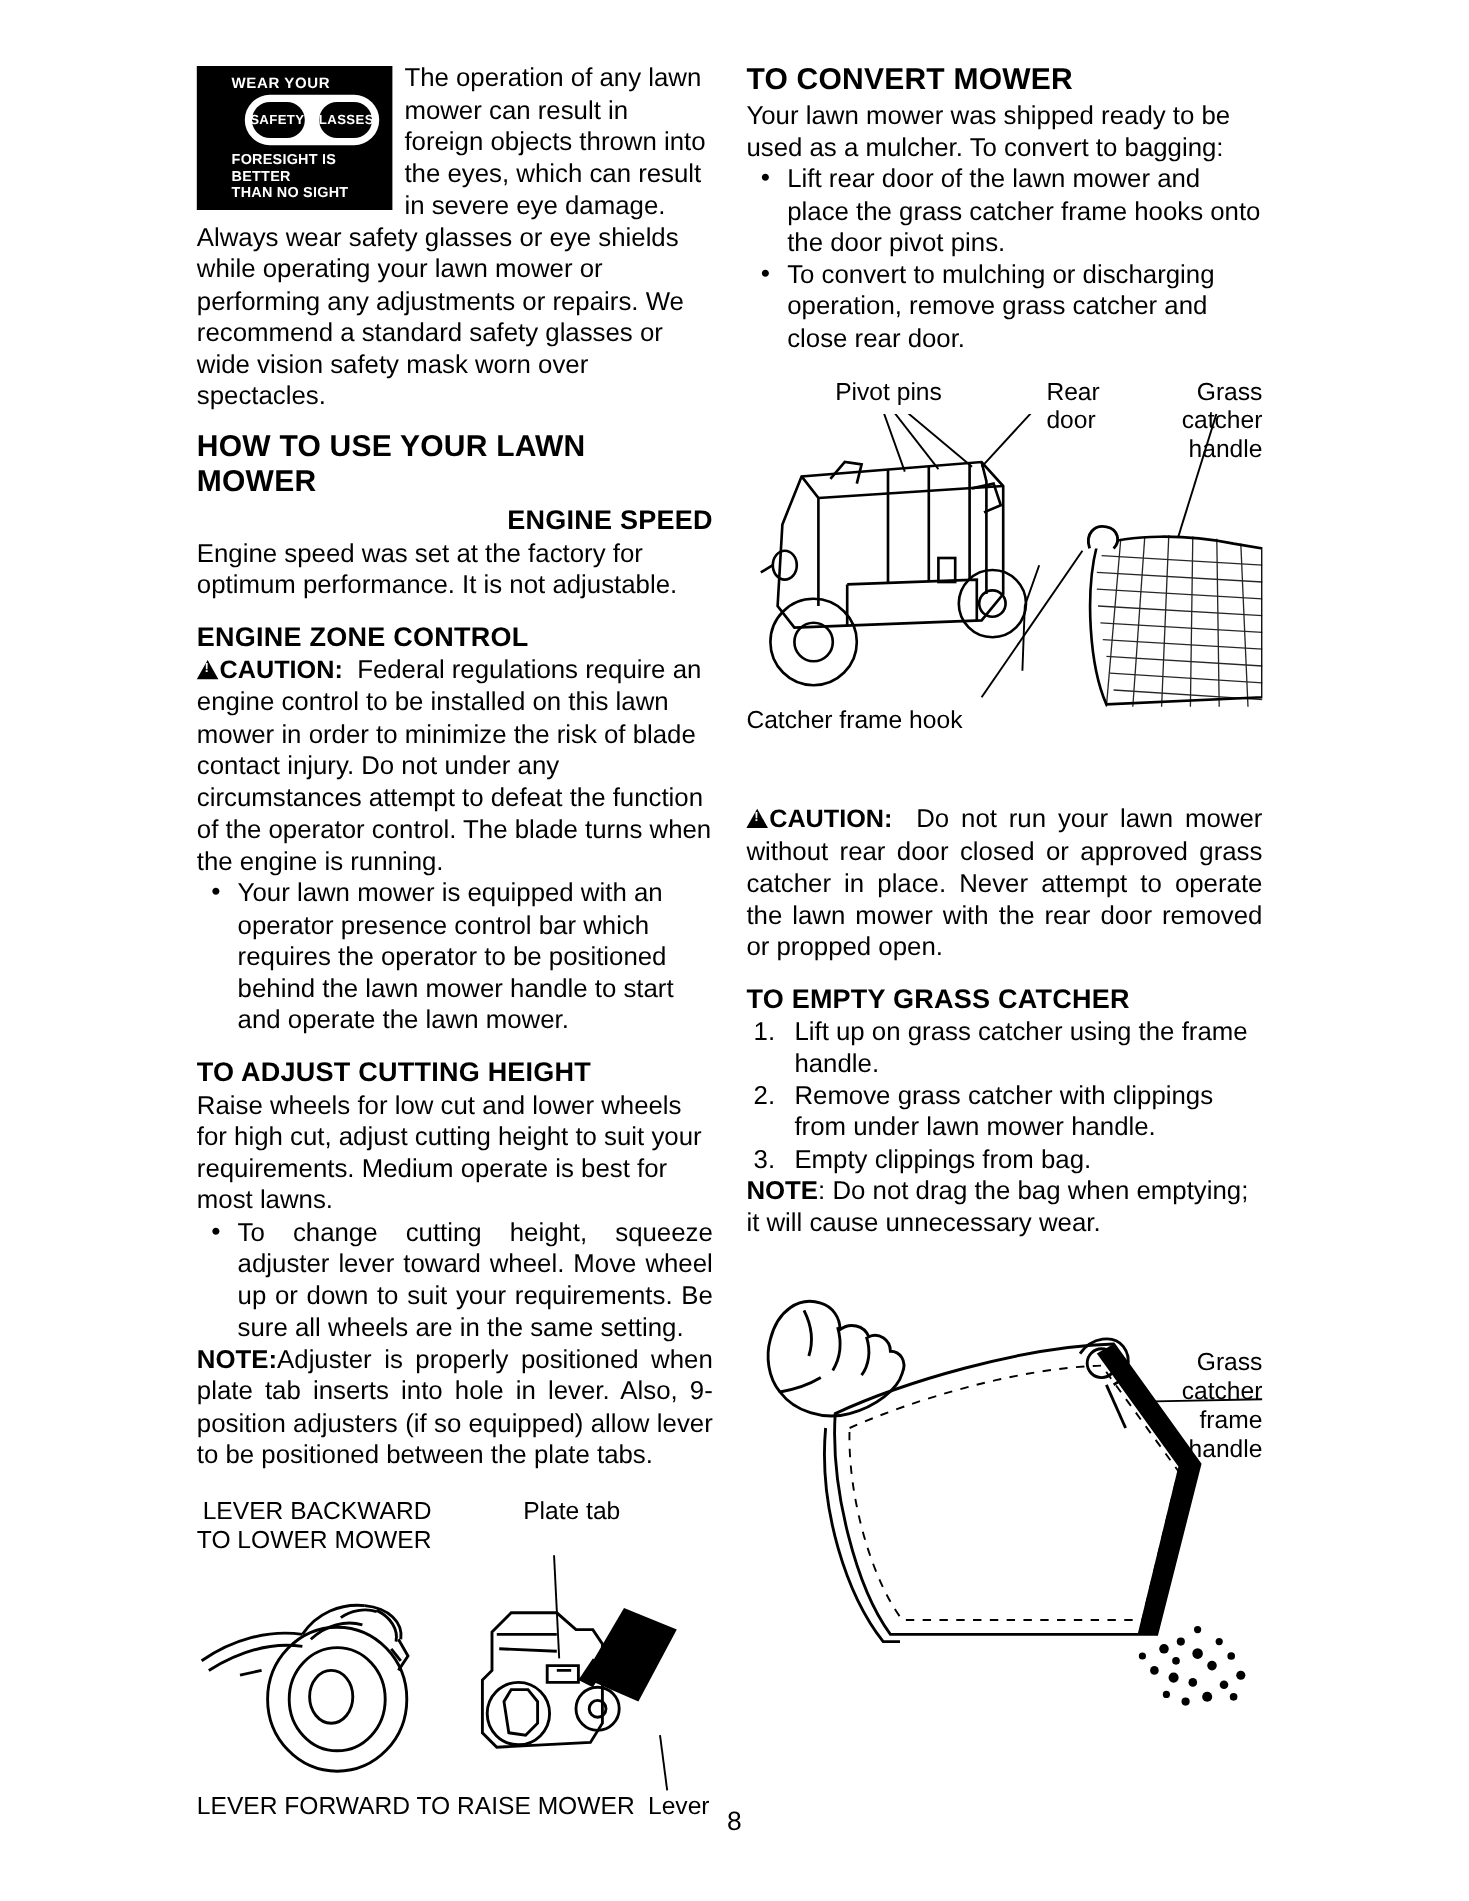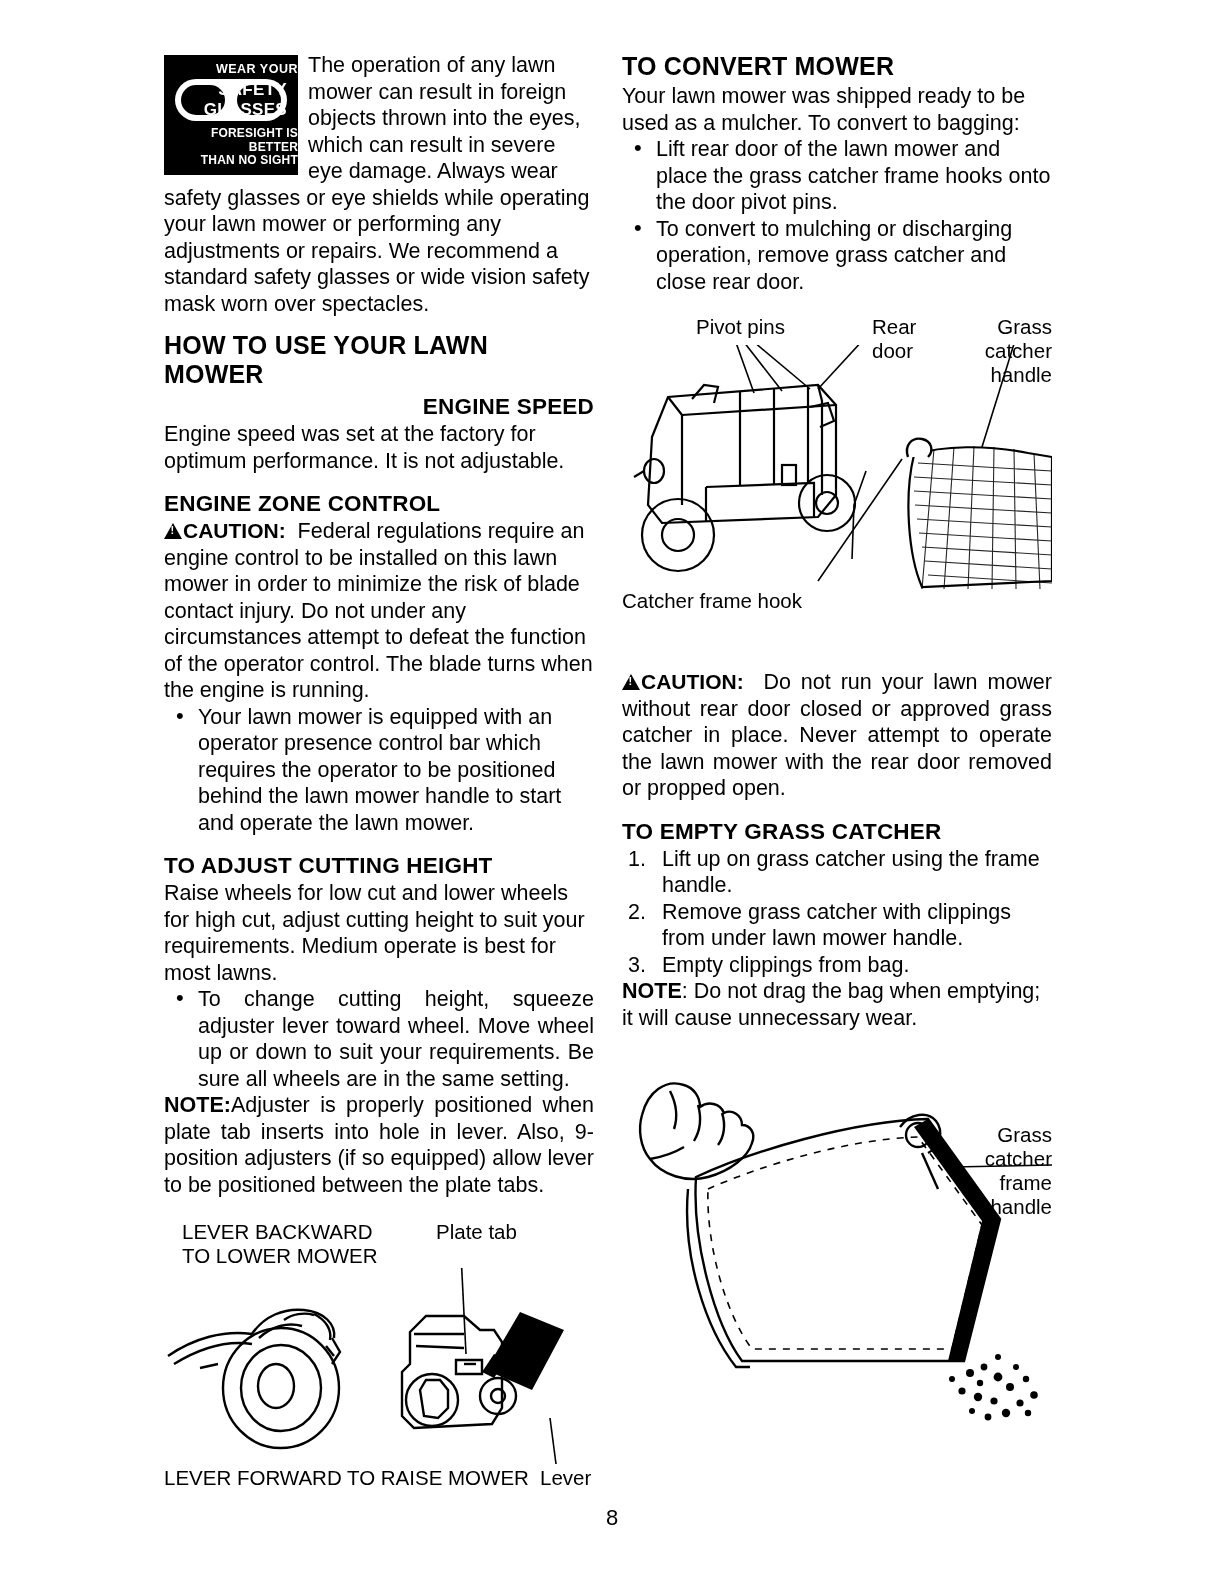--- a/index.html
+++ b/index.html
@@ -53,23 +53,24 @@
   .para { margin: 0 0 0 0; text-align: left; }
 
   
   .decal {
     float: left;
     width: 134px;
     height: 120px;
     background: #000;
     margin: 3px 10px 2px 0;
     color: #fff;
-    text-align: right;
+    text-align: left;
     font-weight: bold;
     position: relative;
+    padding-left: 29px;
   }
   .decal .l1 { font-size: 12.5px; letter-spacing: .5px; padding-top: 7px; }
   .decal .glasses {
     width: 112px; height: 42px; margin: 3px auto 0;
     background: #fff; color: #000;
     border-radius: 21px / 21px;
     position: relative;
     display: flex; align-items: center; justify-content: center;
   }
   .decal .glasses:before, .decal .glasses:after {
@@ -77,21 +78,21 @@
     position: absolute;
     top: 6px;
     width: 44px; height: 30px;
     background: #000;
     border-radius: 20px;
   }
   .decal .glasses:before { left: 6px; }
   .decal .glasses:after { right: 6px; }
   .decal .glasses span {
     position: relative; z-index: 2;
-    font-size: 17px; color:#fff; letter-spacing: .3px;
+    font-size: 11px; color:#fff; letter-spacing: .3px;
     text-shadow: none;
   }
   .decal .l3 { font-size: 12px; line-height: 13.5px; margin-top: 6px; letter-spacing: .2px;}
 
   ul.bul {
     list-style: none;
     margin: 0;
     padding: 0;
   }
   ul.bul > li {
@@ -195,21 +196,21 @@
     <div class="h2">TO ADJUST CUTTING HEIGHT</div>
     <div class="txt para">Raise wheels for low cut and lower wheels for high cut, adjust cutting height to suit your requirements. Medium operate is best for most lawns.</div>
 
     <ul class="bul">
       <li class="justify2">To change cutting height, squeeze adjuster lever toward wheel. Move wheel up or down to suit your requirements. Be sure all wheels are in the same setting.</li>
     </ul>
 
     <div class="txt para justify2"><span class="bold">NOTE:</span><span>Adjuster is properly positioned when plate tab inserts into hole in lever. Also, 9-position adjusters (if so equipped) allow lever to be positioned between the plate tabs.</span></div>
 
     <div class="fig" style="margin-top:22px; height:260px;">
-      <div class="figlabel" style="position:absolute;left:18px;top:0;">LEVER BACKWARD<br>TO LOWER MOWER</div>
+      <div class="figlabel" style="position:absolute;left:0;top:0;text-align:right;">LEVER BACKWARD<br>TO LOWER MOWER</div>
       <div class="figlabel" style="position:absolute;left:272px;top:0;">Plate tab</div>
 
       <svg width="430" height="210" viewBox="0 0 430 210" style="position:absolute;left:0;top:48px;">
 
         <g fill="none" stroke="#000" stroke-width="2.4">
           <ellipse cx="117" cy="120" rx="58" ry="60"></ellipse>
           <ellipse cx="117" cy="120" rx="40" ry="43"></ellipse>
           <ellipse cx="112" cy="118" rx="18" ry="22" fill="#fff"></ellipse>
           <path d="M4 88 C30 70 60 62 88 66"></path>
           <path d="M10 96 C36 80 62 72 88 76"></path>

